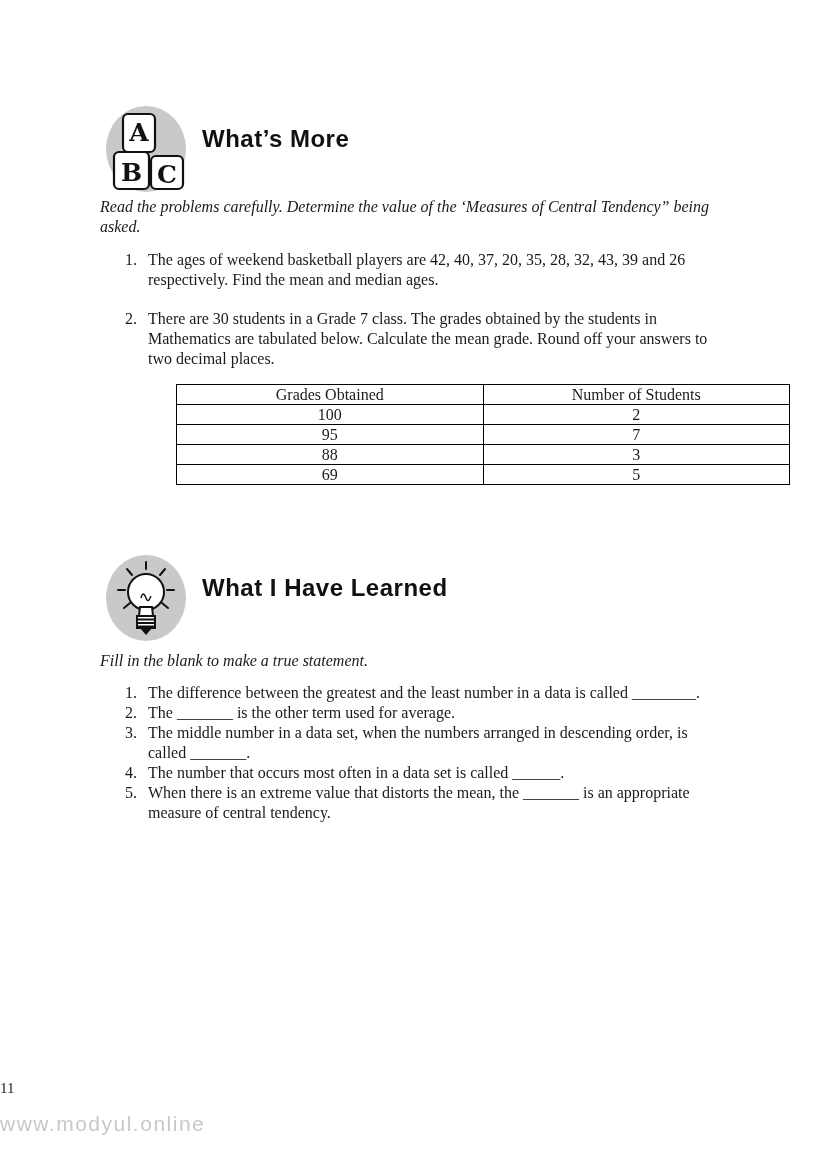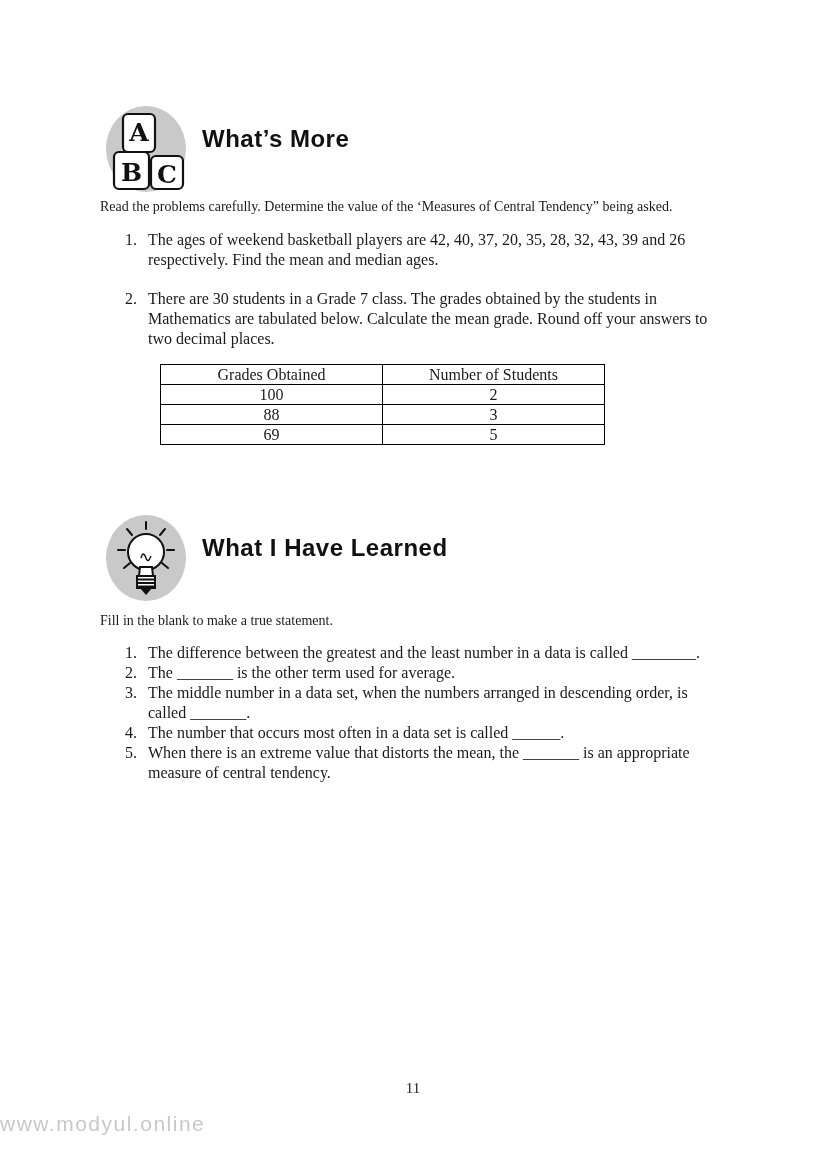--- a/index.html
+++ b/index.html
@@ -33,54 +33,55 @@
   .section-title {
     font-family: "Liberation Sans", sans-serif;
     font-weight: 700;
     font-size: 24px;
     letter-spacing: 0.5px;
     color: #111111;
     margin-left: 15px;
     transform: translateY(-10px);
   }
   .body-text {
-    font-size: 14px;
+    font-size: 16px;
     line-height: 20px;
+    font-style: italic;
   }
   .intro-1 { margin-top: 4px; }
   .num-list { margin-top: 13px; padding-left: 25px; }
   .list-item { display: flex; font-size: 16px; line-height: 20px; }
   .list-item .num { width: 23px; flex: none; }
   .list-item .txt { flex: 1; }
   .problem-item { margin-bottom: 19px; }
   .grades-table {
     border-collapse: collapse;
-    margin-left: 60px;
+    margin-left: 76px;
     margin-top: -4px;
-    width: 445px;
+    width: 614px;
     table-layout: fixed;
   }
   .grades-table td, .grades-table th {
     border: 1px solid #000000;
     font-weight: normal;
     font-size: 16px;
     line-height: 19px;
     text-align: center;
     padding: 0;
     height: 20px;
   }
   .section-2 { margin-top: 69px; }
   .intro-2 { margin-top: 9px; }
   .list-2 { margin-top: 12px; padding-left: 25px; }
   .page-number {
     position: absolute;
     top: 1080px;
     left: 0;
     width: 100%;
-    text-align: center;
+    text-align: left;
     font-size: 15px;
     color: #222222;
   }
   .watermark {
     position: absolute;
     top: 1112px;
     left: 0;
     width: 100%;
     font-family: "Liberation Sans", sans-serif;
     font-size: 21px;
@@ -122,20 +123,24 @@
 
     <table class="grades-table">
       <tbody>
           <tr>
         <th>Grades Obtained</th>
         <th>Number of Students</th>
       </tr>
       <tr>
         <td>100</td>
         <td>2</td>
+      </tr>
+      <tr>
+        <td>95</td>
+        <td>7</td>
       </tr>
       <tr>
         <td>88</td>
         <td>3</td>
       </tr>
       <tr>
         <td>69</td>
         <td>5</td>
       </tr>
     </tbody>

